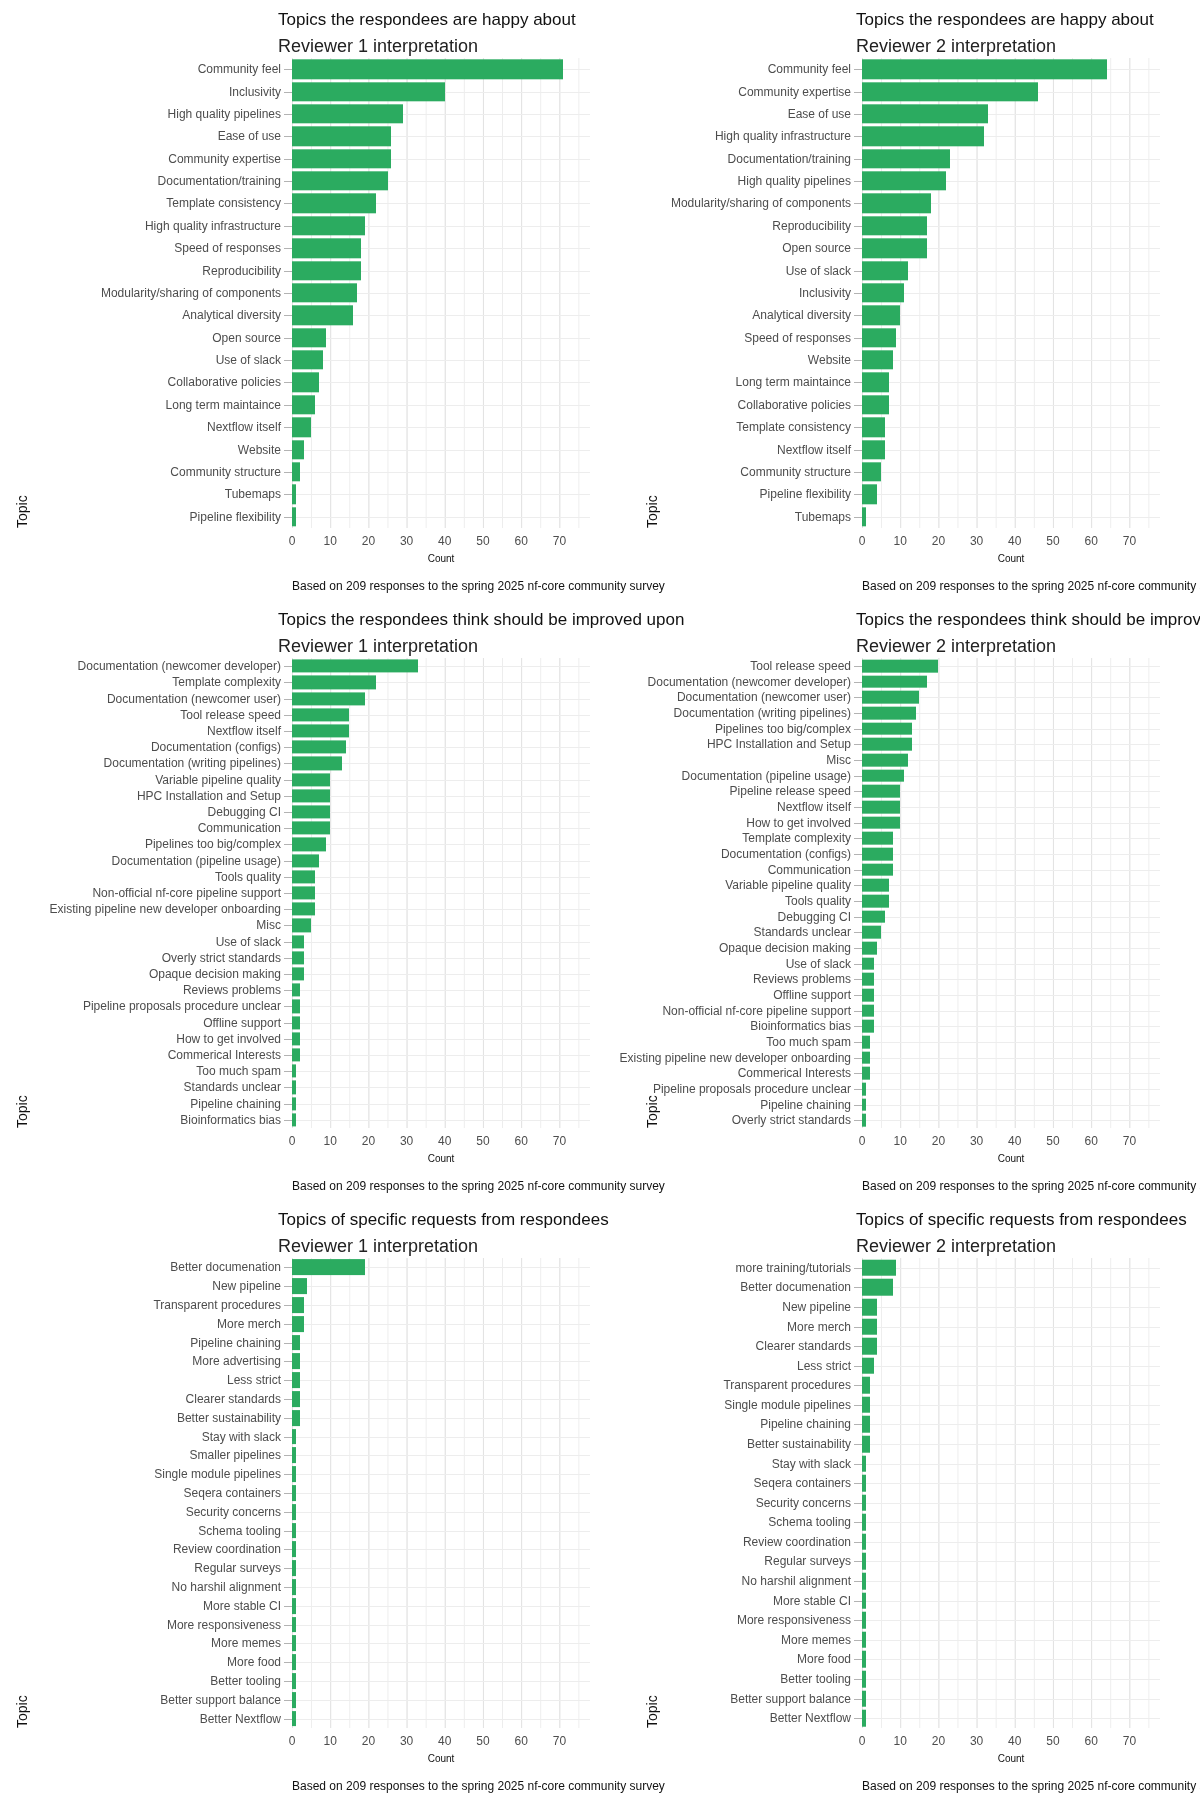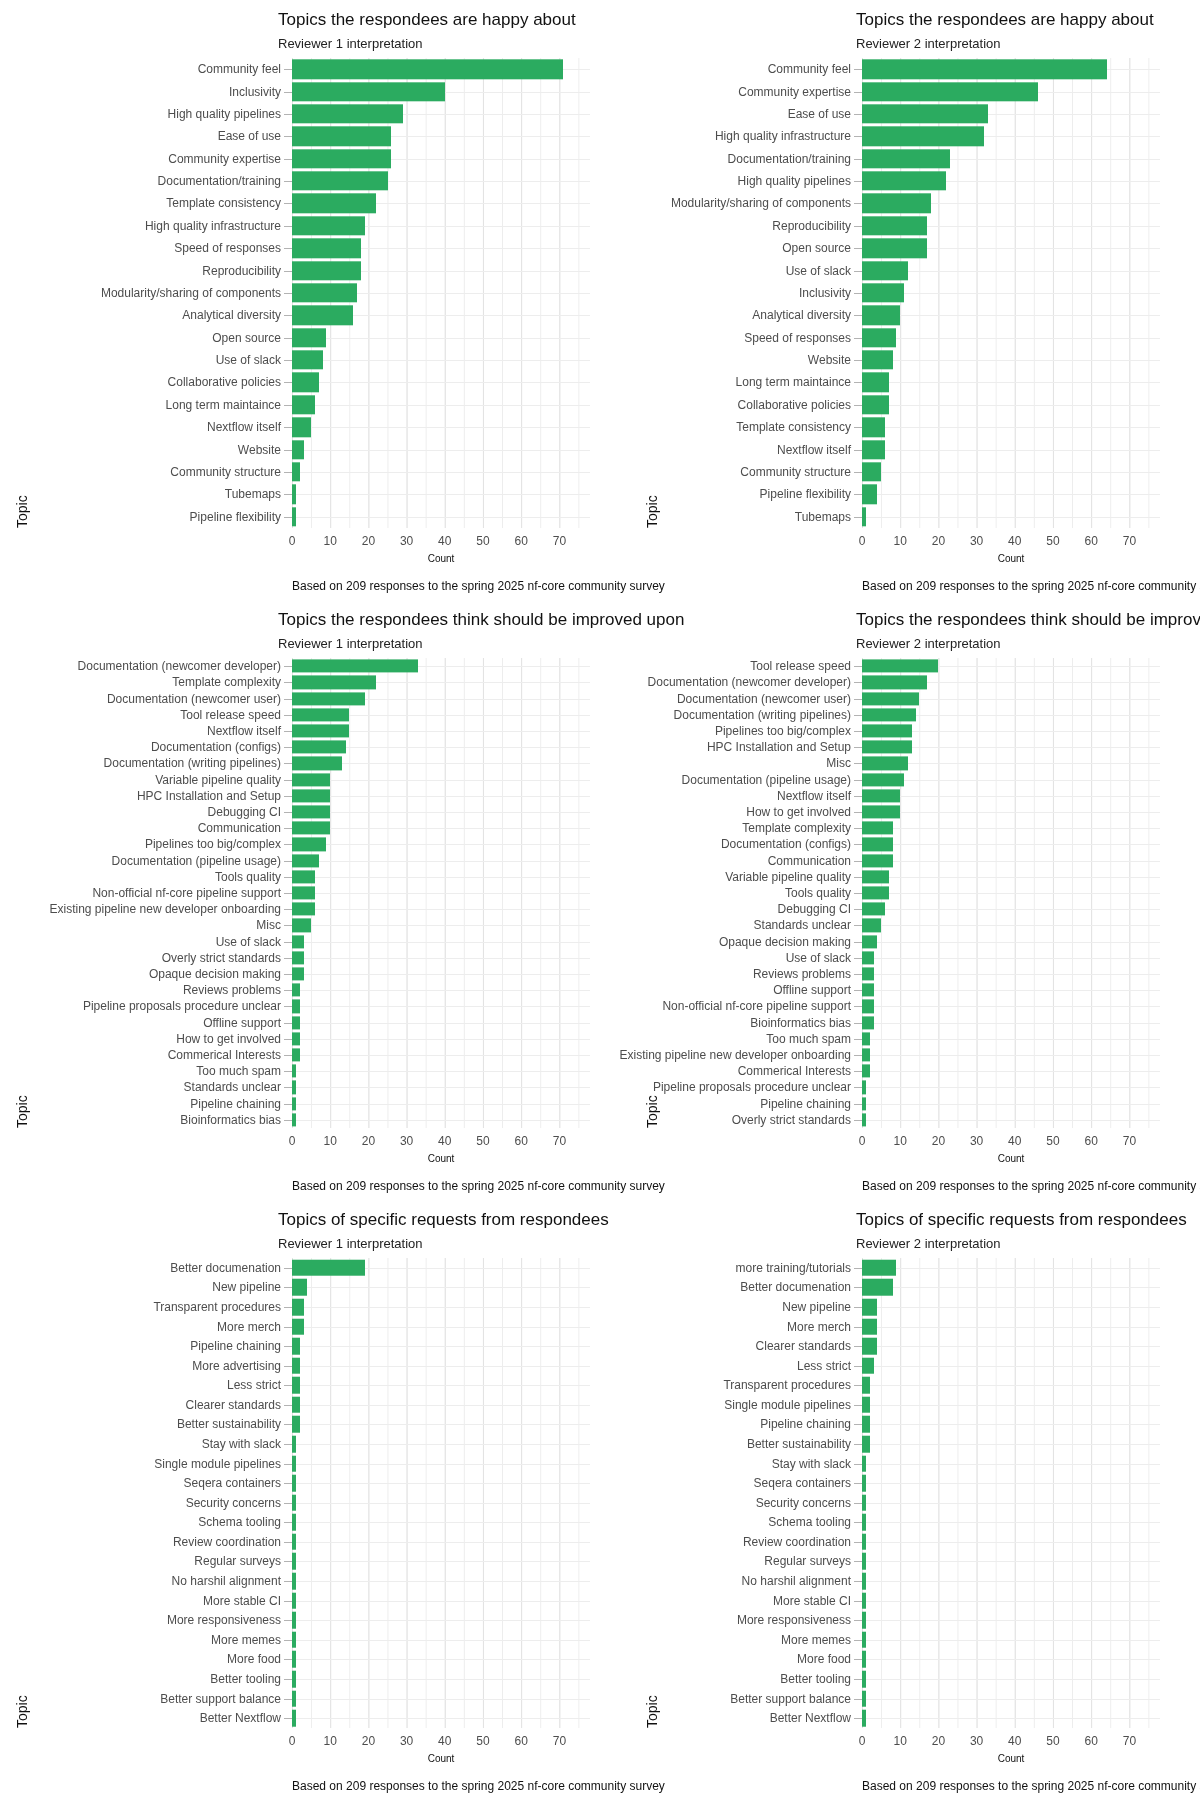--- a/index.html
+++ b/index.html
@@ -2,21 +2,21 @@
 <html style="--bar: #2bab60;"><head>
 <meta charset="utf-8">
 <style>
   html,body{margin:0;padding:0;background:#ffffff;}
   body{width:1200px;height:1800px;overflow:hidden;font-family:"Liberation Sans",sans-serif;}
   .page{display:grid;grid-template-columns:600px 600px;grid-auto-rows:600px;width:1200px;height:1800px;}
   .panel{position:relative;overflow:visible;}
   .panel.left{--plot-left:292px;--title-left:278px;--ylab-left:14px;}
   .panel.right{--plot-left:262px;--title-left:256px;--ylab-left:44px;}
   .title{position:absolute;top:10px;left:var(--title-left);font-size:17px;color:#111;white-space:nowrap;}
-  .subtitle{position:absolute;top:36px;left:var(--title-left);font-size:13px;color:#222;white-space:nowrap;}
+  .subtitle{position:absolute;top:36px;left:var(--title-left);font-size:18px;color:#222;white-space:nowrap;}
   .plot{position:absolute;top:58px;left:0;width:600px;height:470px;}
   .gridbg{position:absolute;left:var(--plot-left);top:0;width:298px;height:100%;
     background-image:linear-gradient(to right,#e2e2e2 1px,transparent 1px),
                      linear-gradient(to right,#ededed 1px,transparent 1px);
     background-size:38.2px 100%,19.1px 100%;}
   .rows{position:absolute;left:0;top:0;width:100%;height:100%;display:flex;flex-direction:column;}
   .row{position:relative;flex:1;}
   .rowline{position:absolute;left:var(--plot-left);width:298px;top:50%;height:1px;background:#ededed;}
   .cat{position:absolute;right:calc(600px - var(--plot-left) + 11px);top:50%;transform:translateY(-50%);
        font-size:12px;color:#4d4d4d;white-space:nowrap;}
@@ -577,20 +577,26 @@
             <div class="bar" style="width: 45.8px;"></div>
           </div>
           <div class="row">
             <div class="rowline"></div>
             <span class="cat">Documentation (pipeline usage)</span>
             <span class="ytick"></span>
             <div class="bar" style="width: 42px;"></div>
           </div>
           <div class="row">
             <div class="rowline"></div>
+            <span class="cat">Pipeline release speed</span>
+            <span class="ytick"></span>
+            <div class="bar" style="width: 38.2px;"></div>
+          </div>
+          <div class="row">
+            <div class="rowline"></div>
             <span class="cat">Nextflow itself</span>
             <span class="ytick"></span>
             <div class="bar" style="width: 38.2px;"></div>
           </div>
           <div class="row">
             <div class="rowline"></div>
             <span class="cat">How to get involved</span>
             <span class="ytick"></span>
             <div class="bar" style="width: 38.2px;"></div>
           </div>
@@ -785,20 +791,26 @@
             <div class="bar" style="width: 7.6px;"></div>
           </div>
           <div class="row">
             <div class="rowline"></div>
             <span class="cat">Stay with slack</span>
             <span class="ytick"></span>
             <div class="bar" style="width: 3.8px;"></div>
           </div>
           <div class="row">
             <div class="rowline"></div>
+            <span class="cat">Smaller pipelines</span>
+            <span class="ytick"></span>
+            <div class="bar" style="width: 3.8px;"></div>
+          </div>
+          <div class="row">
+            <div class="rowline"></div>
             <span class="cat">Single module pipelines</span>
             <span class="ytick"></span>
             <div class="bar" style="width: 3.8px;"></div>
           </div>
           <div class="row">
             <div class="rowline"></div>
             <span class="cat">Seqera containers</span>
             <span class="ytick"></span>
             <div class="bar" style="width: 3.8px;"></div>
           </div>

